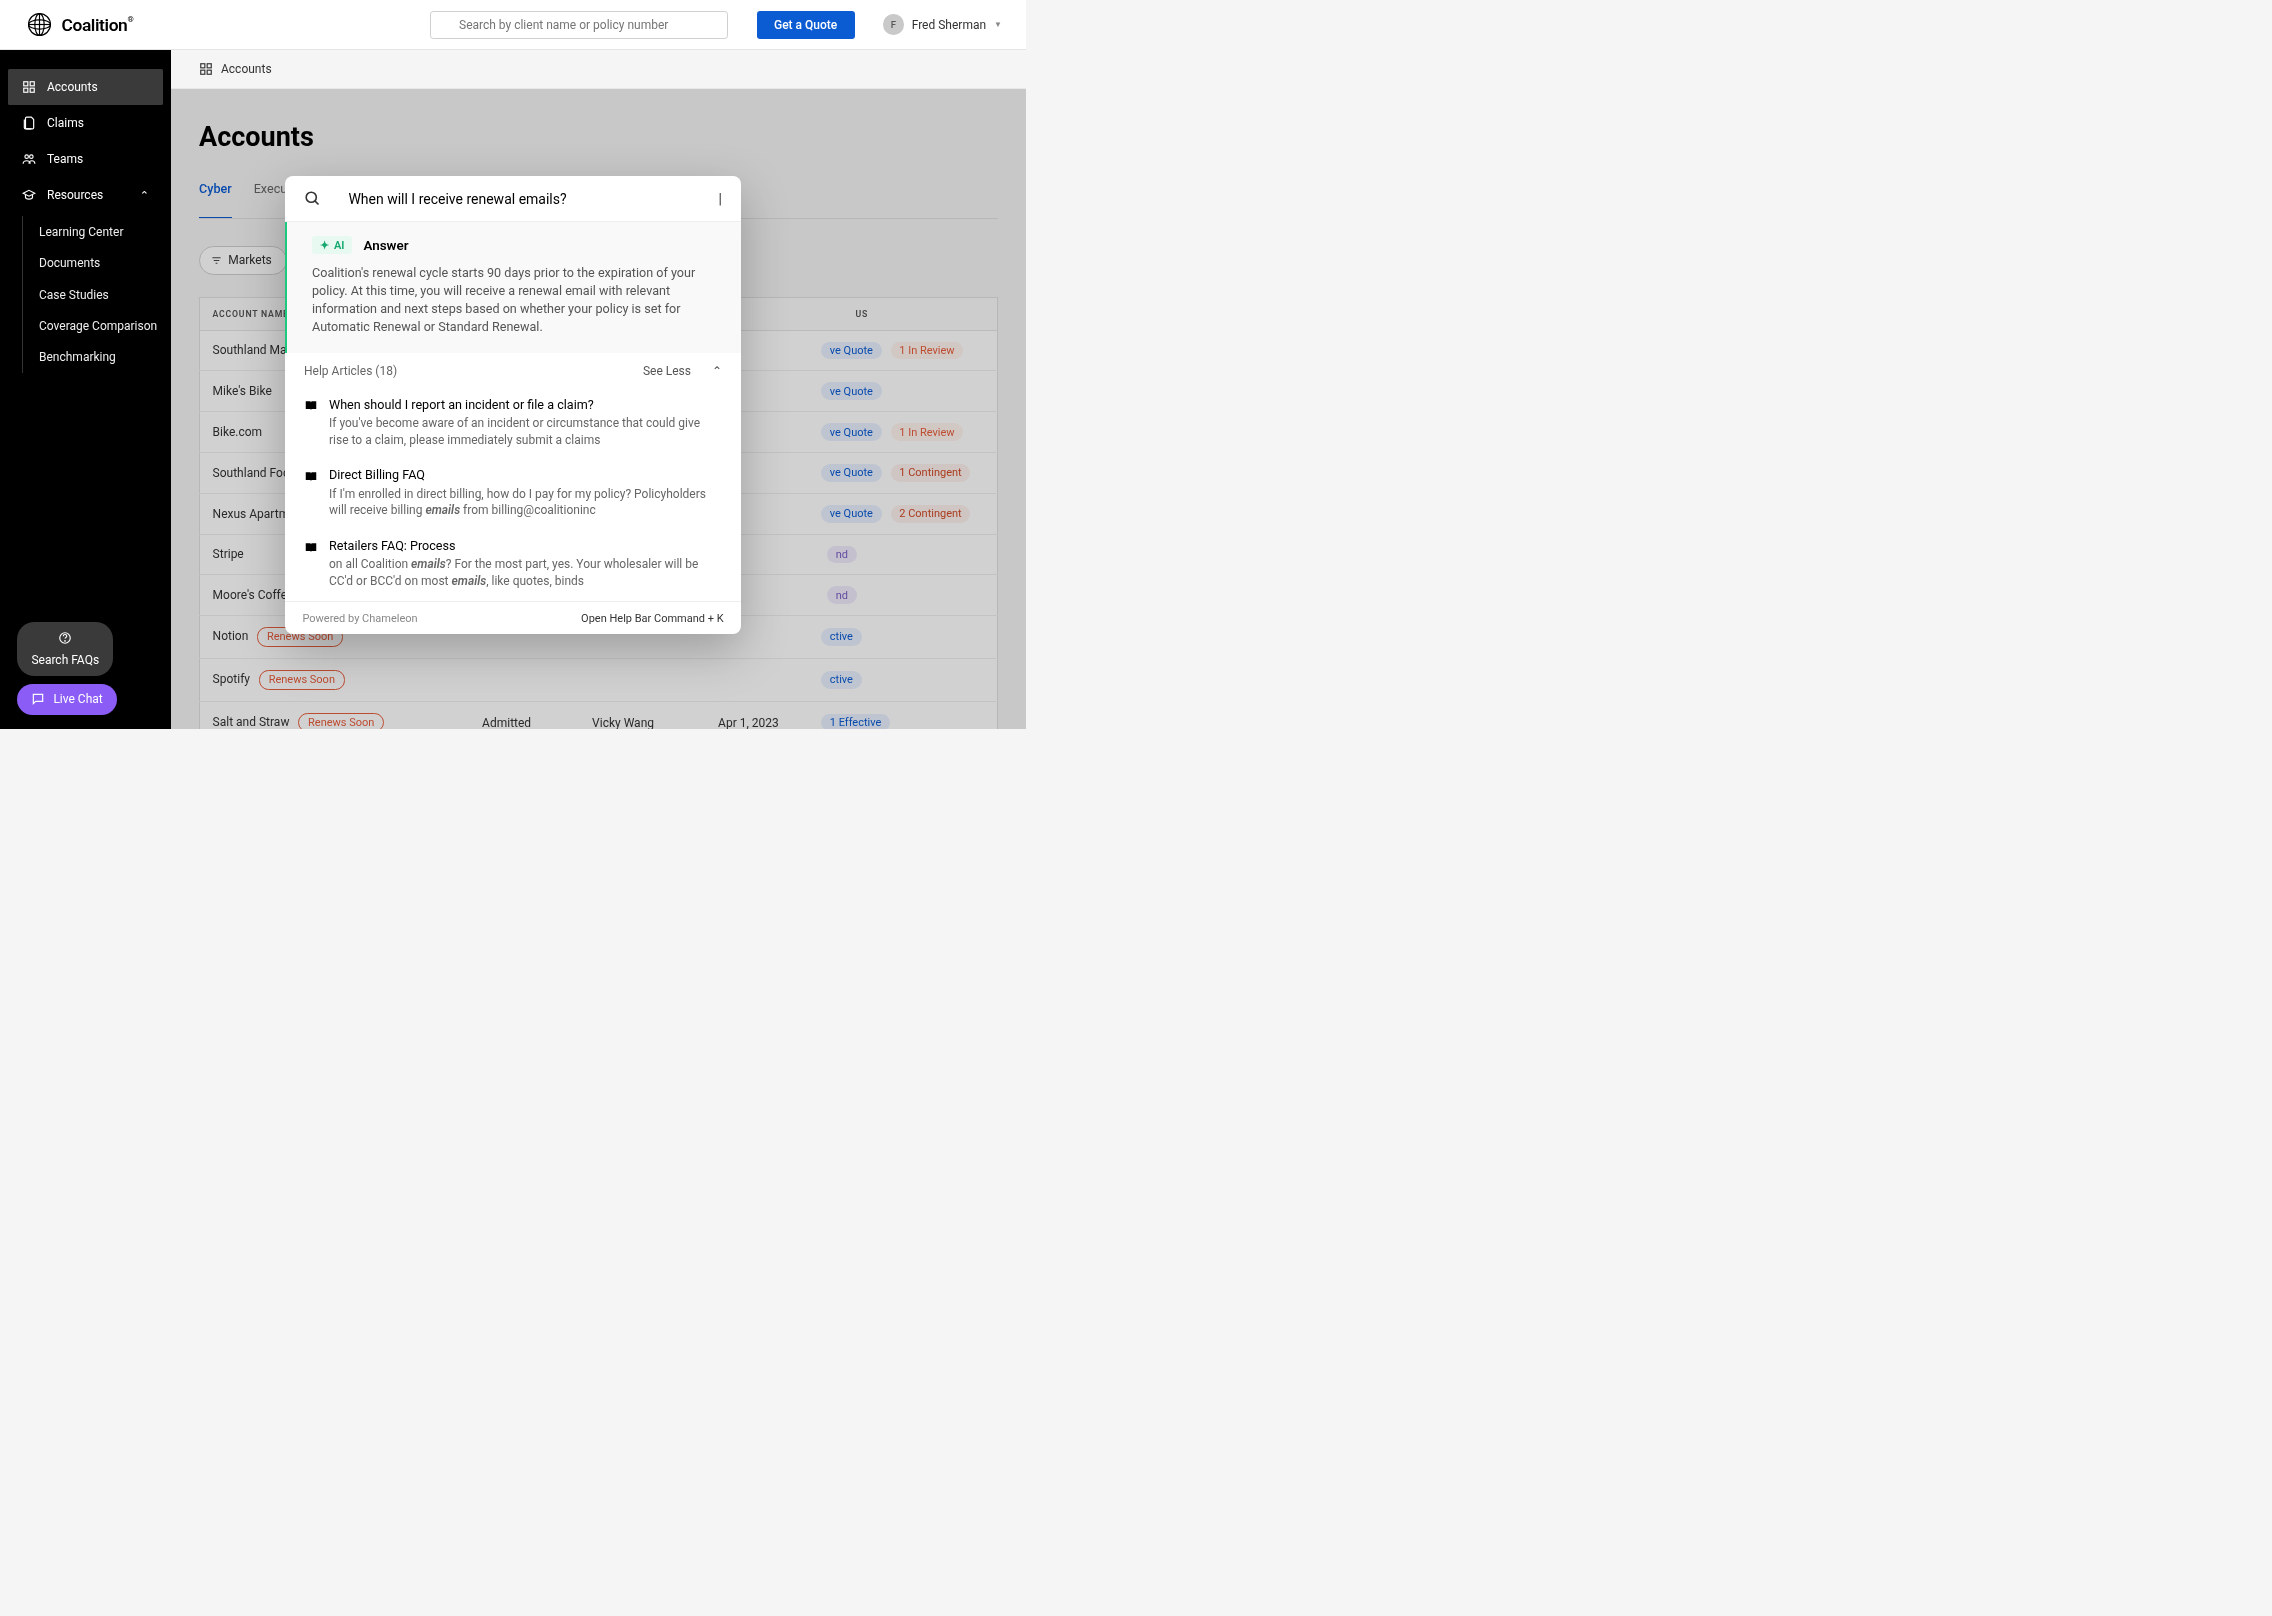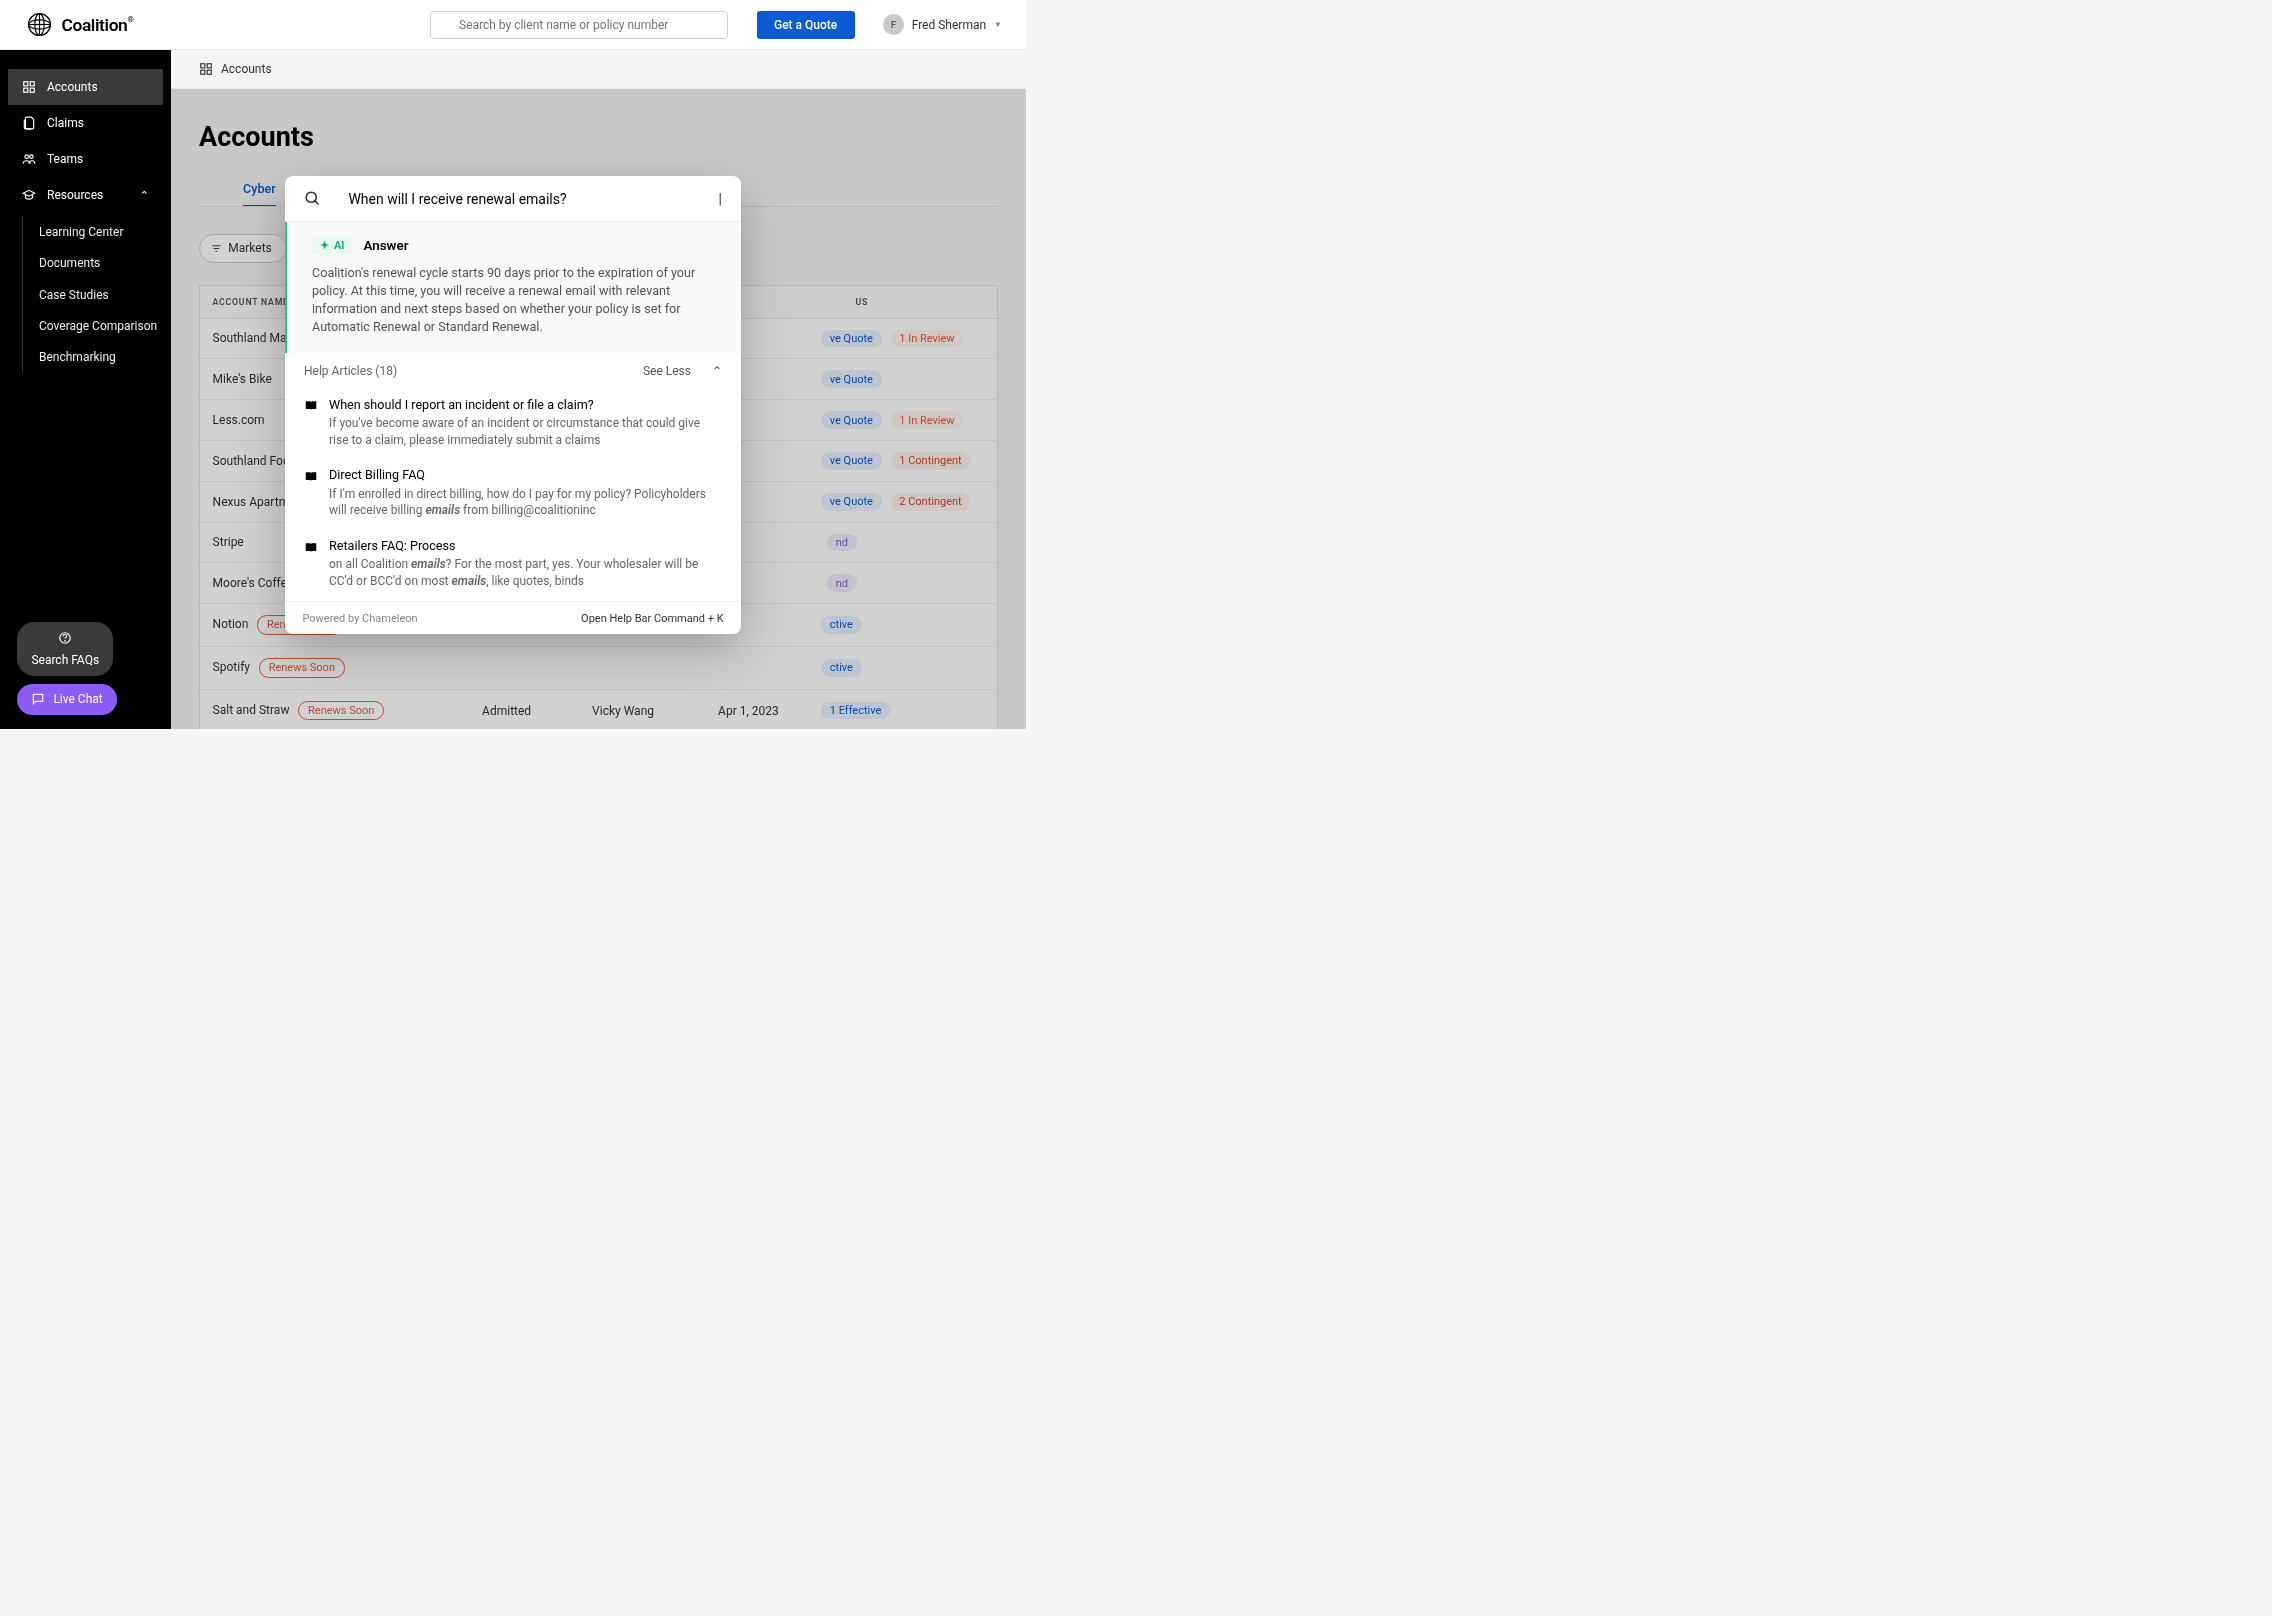--- a/index.html
+++ b/index.html
@@ -30,21 +30,21 @@
 .sidebar-bottom { position: absolute; bottom: 14px; left: 17.4px; right: 17.4px; display: flex; flex-direction: column; gap: 8px; }
 .faq-btn { background: #3a3a3a; color: #fff; border: none; border-radius: 17.4px; padding: 8.7px 14px; font-size: 12px; display: flex; align-items: center; gap: 8px; cursor: pointer; width: fit-content; flex-direction: column; }
 .chat-btn { background: #8b5cf6; color: #fff; border: none; border-radius: 17.4px; padding: 8.7px 14px; font-size: 12px; display: flex; align-items: center; gap: 8px; cursor: pointer; width: fit-content; }
 
 
 .main { position: absolute; left: 171px; top: 50px; right: 0; bottom: 0; background: #f5f5f5; }
 .breadcrumb-bar { height: 39px; display: flex; align-items: center; padding: 0 28px; border-bottom: 0.8px solid #e8e8e8; gap: 8px; color: #333; font-size: 12px; }
 .page-content { padding: 32px 28px; }
 .page-title { font-size: 27px; font-weight: 700; color: #000; margin-bottom: 28px; }
 .tabs { display: flex; gap: 22px; border-bottom: 0.8px solid #e0e0e0; }
-.tab { padding-bottom: 9px; font-size: 12.6px; color: #666; cursor: pointer; border-bottom: 1.6px solid transparent; margin-left: 44px; }
+.tab { padding-bottom: 21px; font-size: 12.6px; color: #666; cursor: pointer; border-bottom: 1.6px solid transparent; }
 .tab.active { color: #0b5bd3; border-bottom-color: #0b5bd3; font-weight: 500; }
 .filters { display: flex; gap: 9.5px; margin-top: 27px; margin-bottom: 22px; }
 .filter-pill { border: 0.8px solid #d0d0d0; background: #fff; border-radius: 16px; padding: 6.3px 14px 6.3px 11px; font-size: 12px; color: #333; display: flex; align-items: center; gap: 6.3px; cursor: pointer; }
 
 
 .table { width: 100%; border: 0.8px solid #e0e0e0; border-radius: 4.7px; background: #fff; border-collapse: collapse; }
 .table th { text-align: left; padding: 11px 12.6px; font-size: 8.7px; font-weight: 600; letter-spacing: 0.8px; color: #555; text-transform: uppercase; background: #fafafa; border-bottom: 0.8px solid #e5e5e5; }
 .table td { padding: 11px 12.6px; font-size: 12px; color: #333; border-bottom: 0.8px solid #eee; }
 .badge { display: inline-block; padding: 2.4px 8.7px; border-radius: 9.5px; font-size: 11px; }
 .badge.renews { border: 0.8px solid #e85d3c; color: #e85d3c; }
@@ -244,21 +244,21 @@
     <td style="text-align:left"><span class="badge active-q">ve Quote</span> &nbsp; <span class="badge review">1 In Review</span></td>
           </tr>
           <tr>
     <td><span>Mike's Bike</span></td>
     <td></td>
     <td></td>
     <td></td>
     <td style="text-align:left"><span class="badge active-q">ve Quote</span> &nbsp; </td>
           </tr>
           <tr>
-    <td><span>Less.com</span></td>
+    <td><span>Bike.com</span></td>
     <td></td>
     <td></td>
     <td></td>
     <td style="text-align:left"><span class="badge active-q">ve Quote</span> &nbsp; <span class="badge review">1 In Review</span></td>
           </tr>
           <tr>
     <td><span>Southland Food Retail</span></td>
     <td></td>
     <td></td>
     <td></td>

